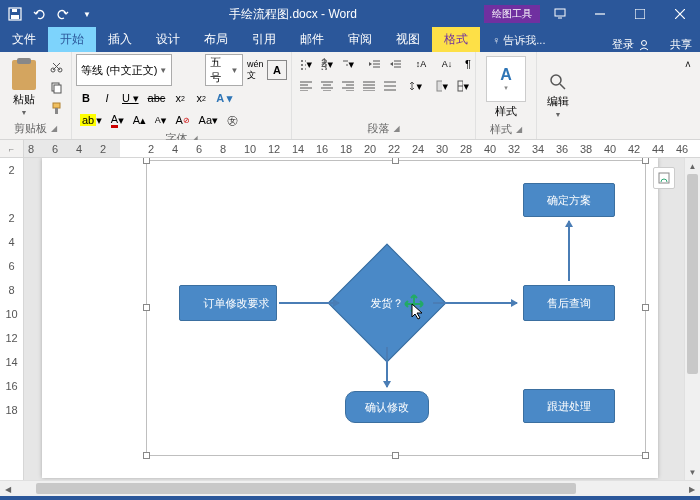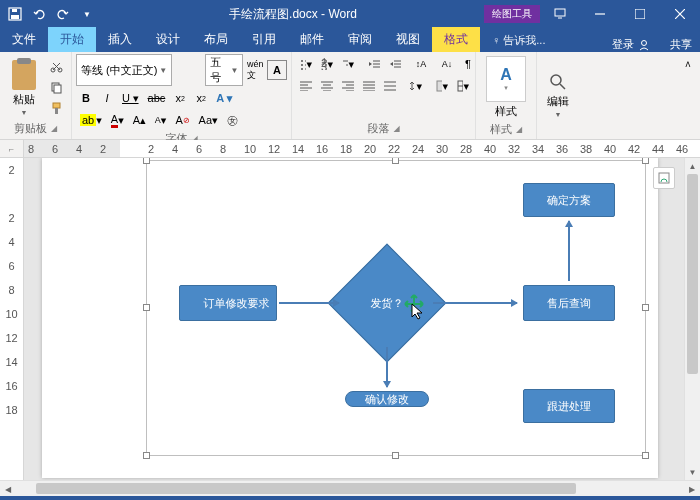--- a/index.html
+++ b/index.html
@@ -443,21 +443,21 @@
             </svg>
           </div>
 
         <div class="shape rect" style="left:32px;top:124px;width:98px;height:36px;padding-left:17px;">订单修改要求</div>
         <div class="diamond" style="left:198px;top:100px;">
           <div class="diamond-inner"></div>
           <div class="diamond-text">发货？</div>
         </div>
         <div class="shape rect" style="left:376px;top:22px;width:92px;height:34px;">确定方案</div>
         <div class="shape rect" style="left:376px;top:124px;width:92px;height:36px;">售后查询</div>
-        <div class="shape roundrect" style="left:198px;top:230px;width:84px;height:16px;">确认修改</div>
+        <div class="shape roundrect" style="left:198px;top:230px;width:84px;height:32px;">确认修改</div>
         <div class="shape rect" style="left:376px;top:228px;width:92px;height:34px;">跟进处理</div>
 
         <div class="arrow-h" style="left:132px;top:141px;width:60px;"></div>
         <div class="arrow-h" style="left:286px;top:141px;width:84px;"></div>
         <div class="arrow-v up" style="left:421px;top:60px;height:60px;"></div>
         <div class="arrow-v down" style="left:239px;top:186px;height:40px;"></div>
 
         <div class="cursor-move" style="left:256px;top:132px;">
           <svg width="22" height="22">
               <g stroke="#2a6" stroke-width="2" fill="none">

